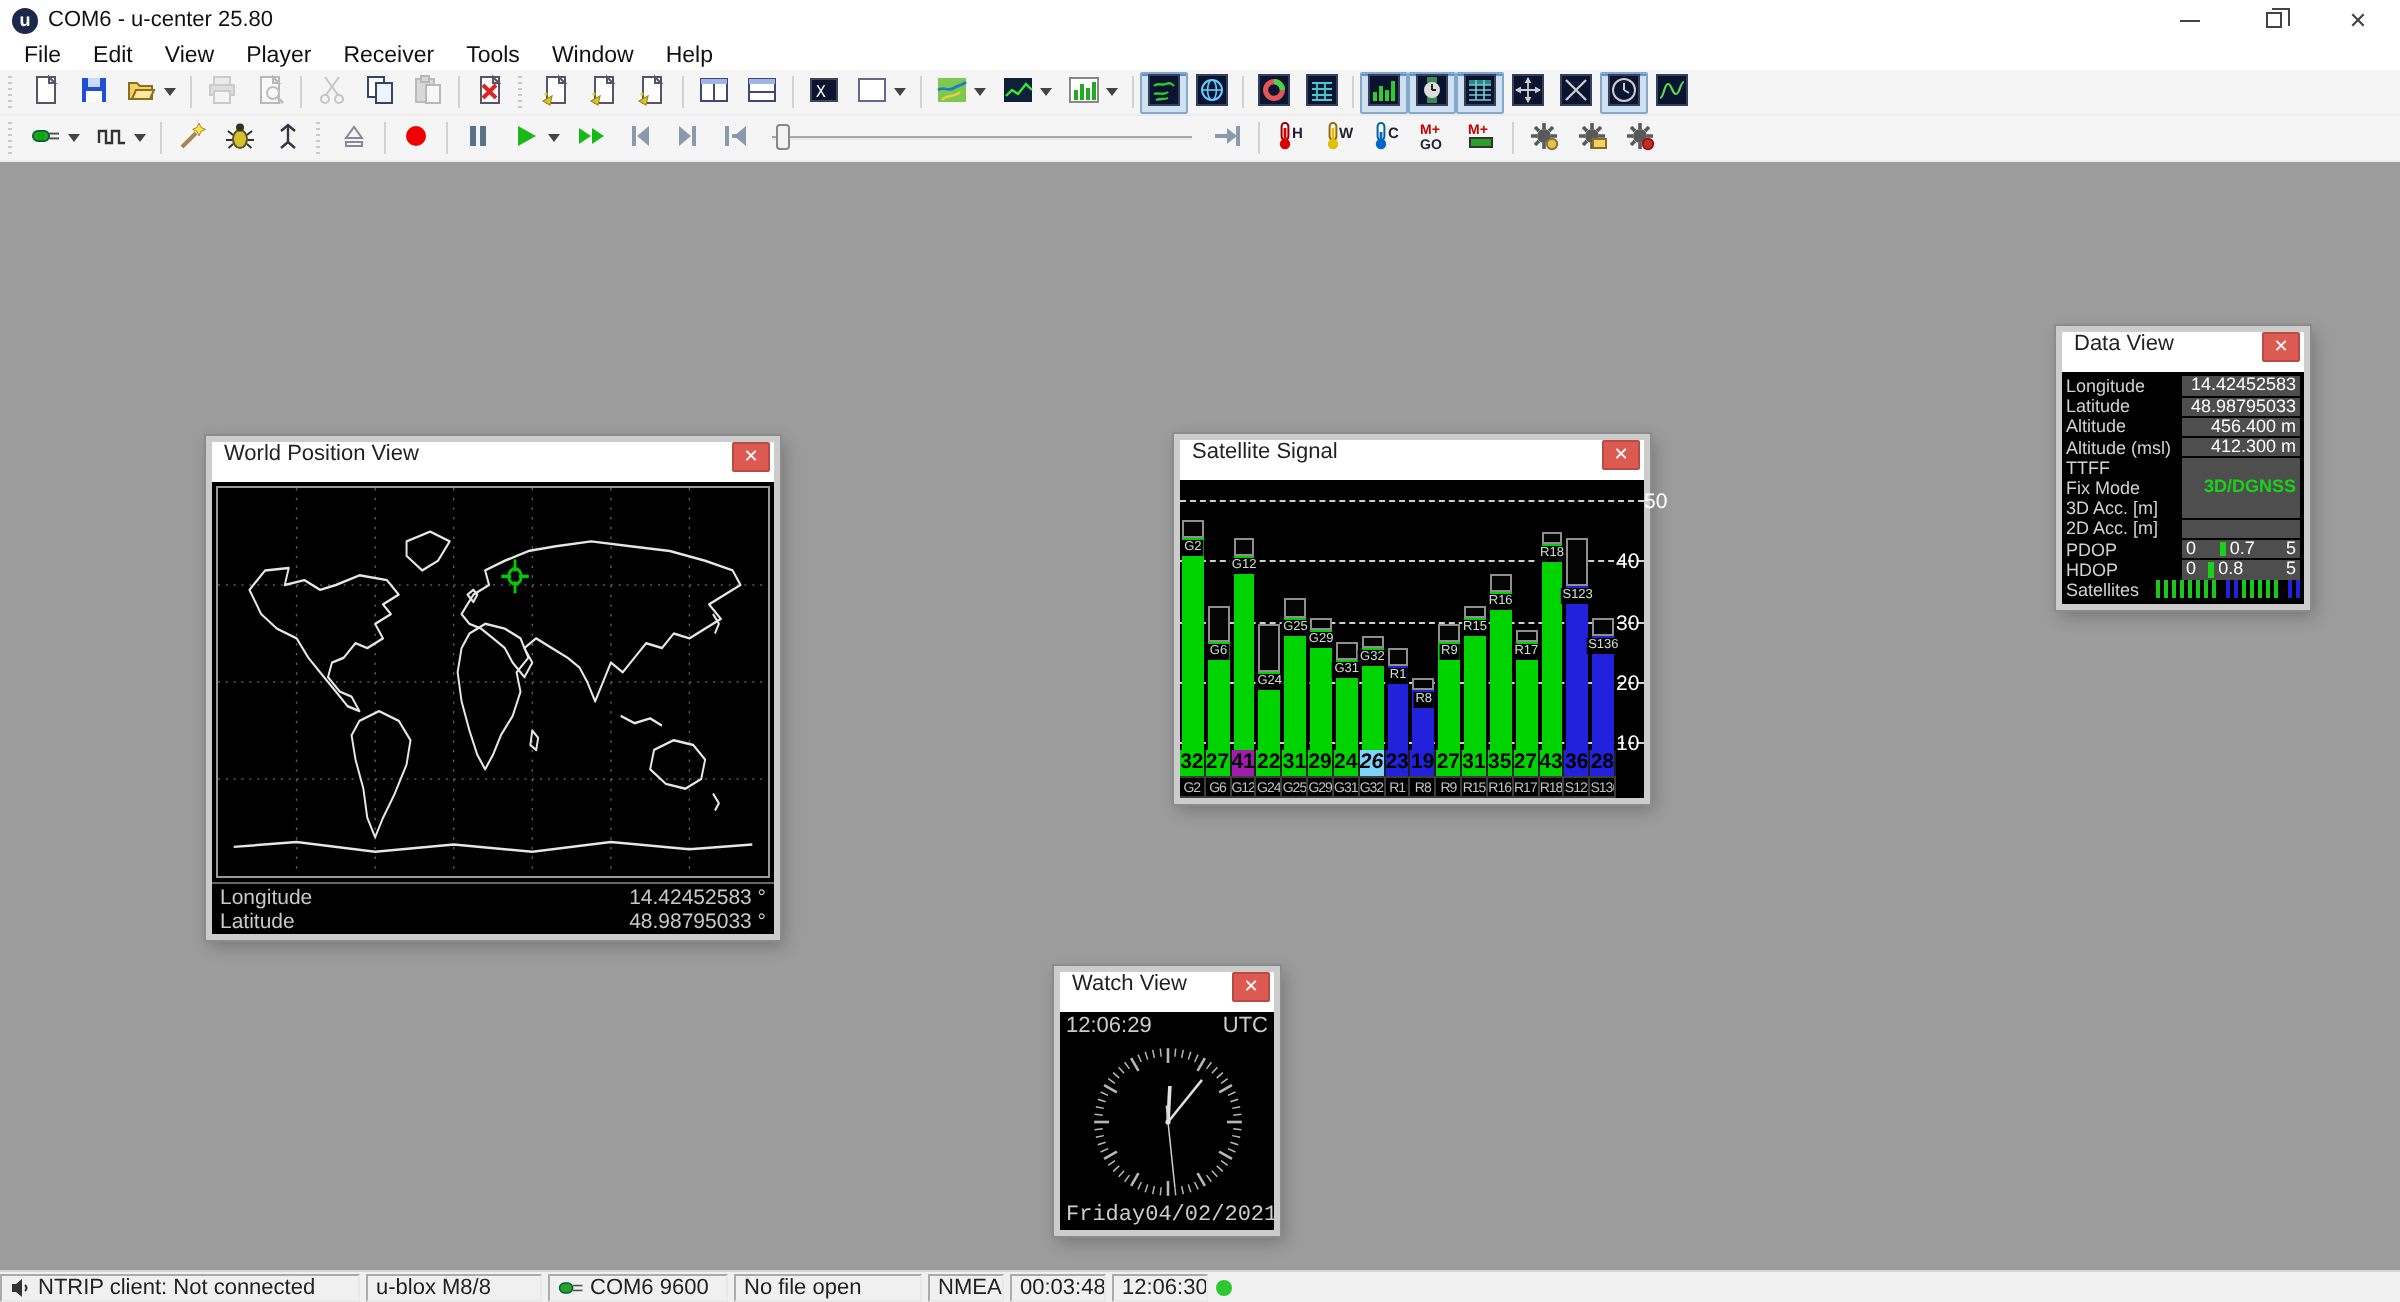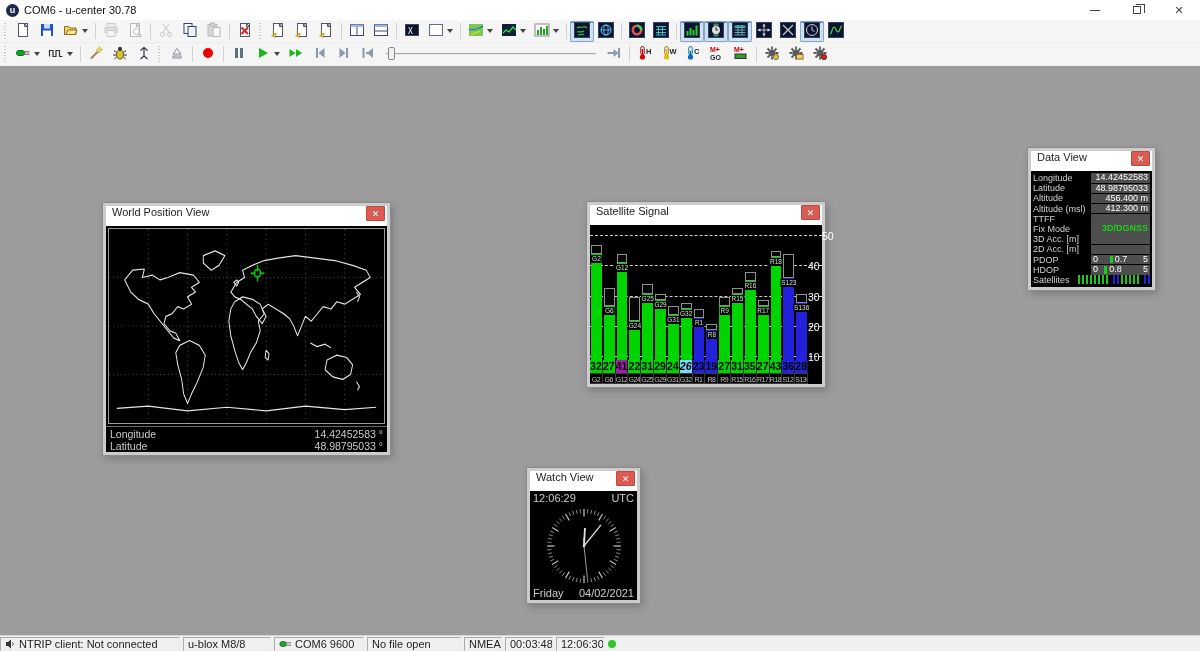--- a/index.html
+++ b/index.html
@@ -74,53 +74,63 @@
   .dv-val.green { color:#19d119; font-weight:bold; }
   .gauge-min { position:absolute; left:2px; }
   .gauge-max { position:absolute; right:2px; }
   .gauge-tick { position:absolute; top:1px; width:3px; height:7.5px; background:#19d119; }
   .gauge-val { position:absolute; }
   .sat-bars { flex:1; display:flex; align-items:flex-end; height:9px; gap:1.5px; padding-left:1px; }
   .sat-bar { width:2.5px; height:9px; }
 
   
   .watch-row { display:flex; justify-content:space-between; color:#cccccc; font-size:11px; padding:1px 3px; }
-  .watch-date { position:absolute; left:0; right:0; bottom:0; }
+  .watch-date { position:absolute; left:0; right:0; bottom:0;font-family:Liberation Mono, monospace; }
   .clock-wrap { display:flex; justify-content:center; }
 
   
   .statusbar { height:16px; background:#f0f0f0; border-top:1px solid #d5d5d5; display:flex; align-items:center; font-size:11px; color:#222; flex:0 0 auto; }
   .sb-ready { padding-left:4px; flex:1; }
   .sb-seg { height:14px; display:flex; align-items:center; padding:0 4px; margin-right:3px; border:1px solid; border-color:#ababab #e9e9e9 #e9e9e9 #ababab; background:#f0f0f0; white-space:nowrap; overflow:hidden; }
   .sb-icon { display:flex; align-items:center; margin-right:3px; }
   .sb-dot { width:8px; height:8px; border-radius:50%; background:#2ec82e; margin:0 4px; }
 </style>
 </head>
 <body>
 
 <div class="app">
 
   <div class="titlebar">
     <div class="app-icon">
         <span>u</span>
       </div>
-    <div class="title">COM6 - u-center 30.78</div>
+    <div class="title">COM6 - u-center 25.80</div>
     <div class="caption-btns">
       <div class="cap-btn">
           <div class="min-glyph"></div>
         </div>
       <div class="cap-btn">
           <div class="restore-glyph"></div>
         </div>
       <div class="cap-btn">
           <span>✕</span>
         </div>
     </div>
   </div>
 
+  <div class="menubar" id="menubar">
+      <div class="menu-item">File</div>
+      <div class="menu-item">Edit</div>
+      <div class="menu-item">View</div>
+      <div class="menu-item">Player</div>
+      <div class="menu-item">Receiver</div>
+      <div class="menu-item">Tools</div>
+      <div class="menu-item">Window</div>
+      <div class="menu-item">Help</div>
+    </div>
   <div class="toolbar" id="toolbar1">
       <div class="tb-grip"></div>
       <div class="tb-btn">
         <span class="ddwrap">
           <span><svg viewBox="0 0 16 16" width="16" height="16">
               <rect x="3.5" y="1.5" width="9" height="13" fill="#fff" stroke="#556"></rect>
               <path d="M9.5 1.5l3 3h-3z" fill="#dde" stroke="#556"></path>
             </svg></span>
         </span>
       </div>

